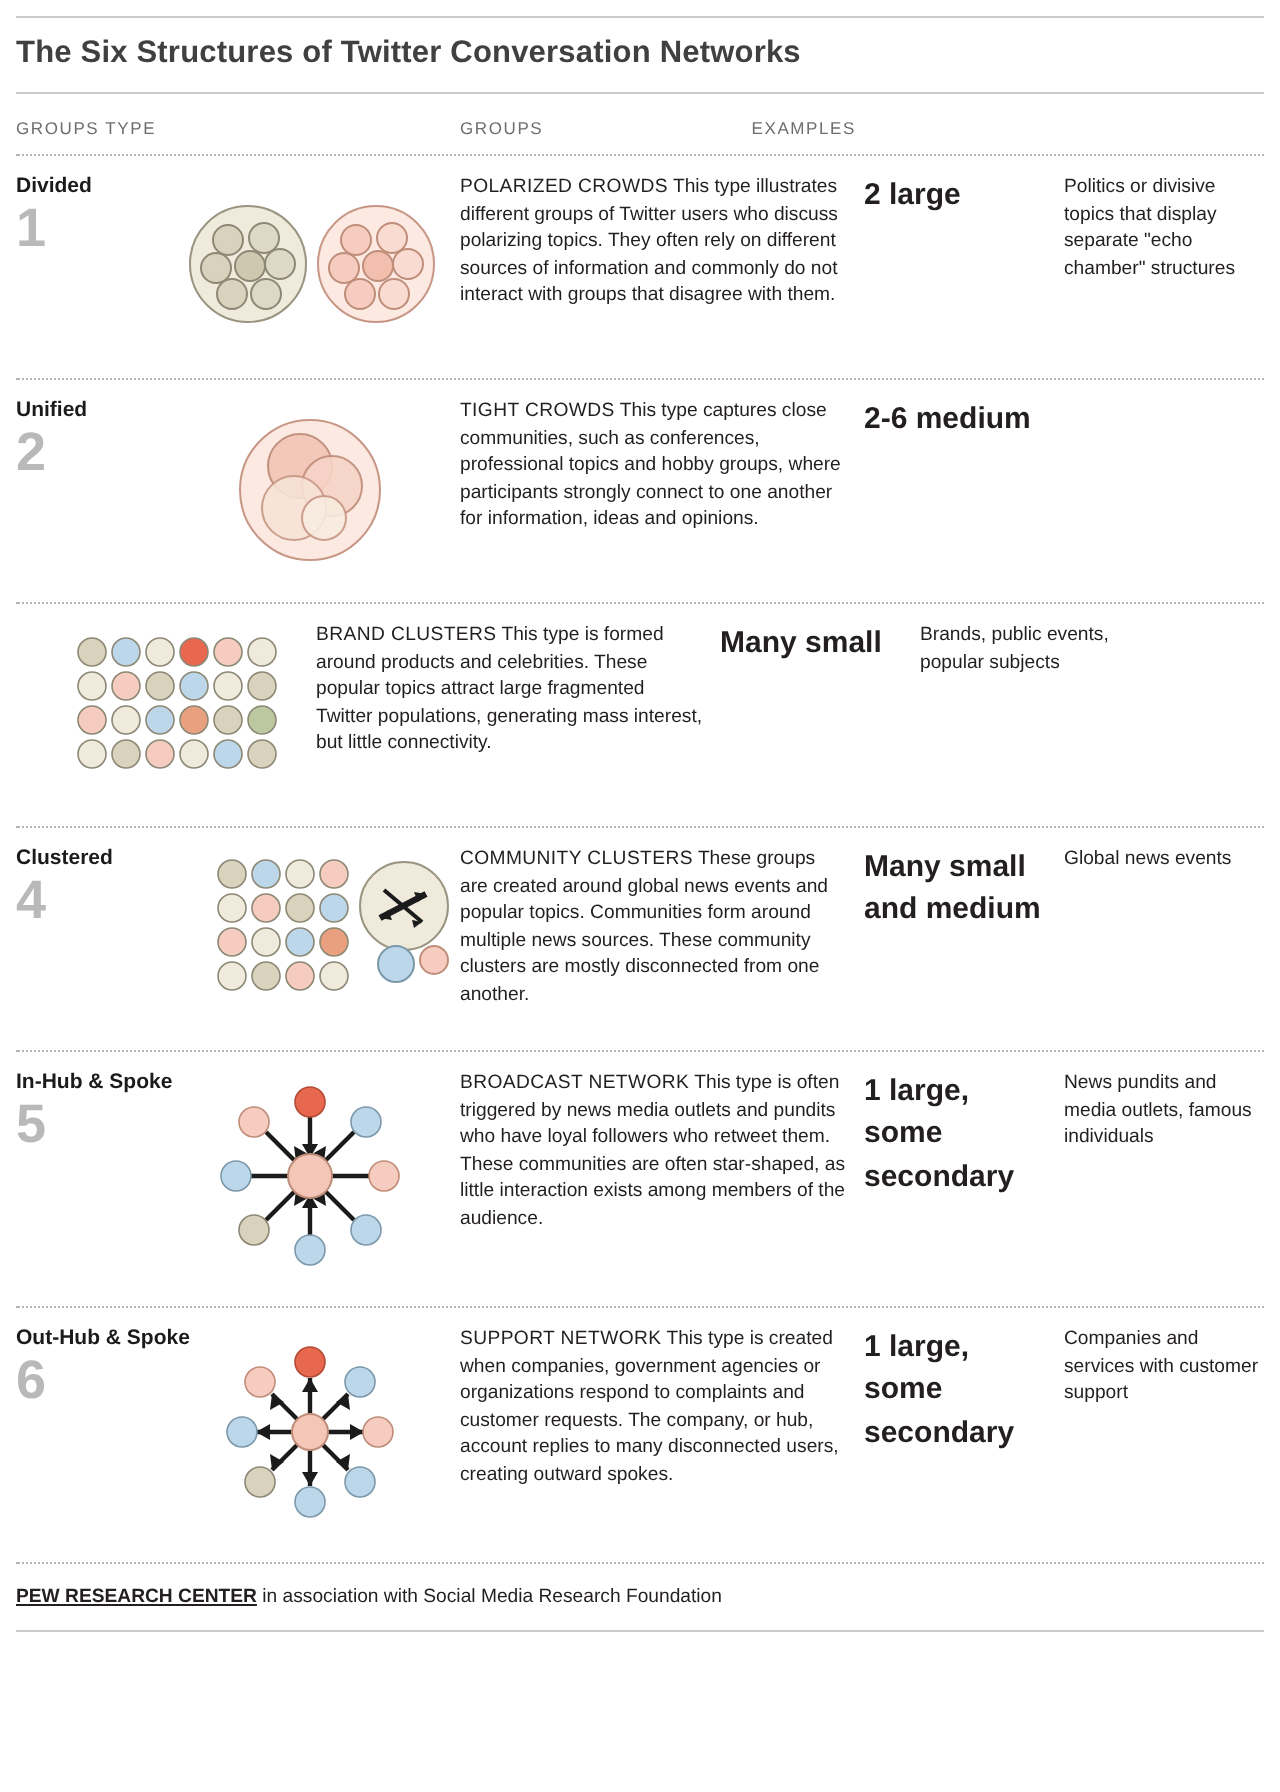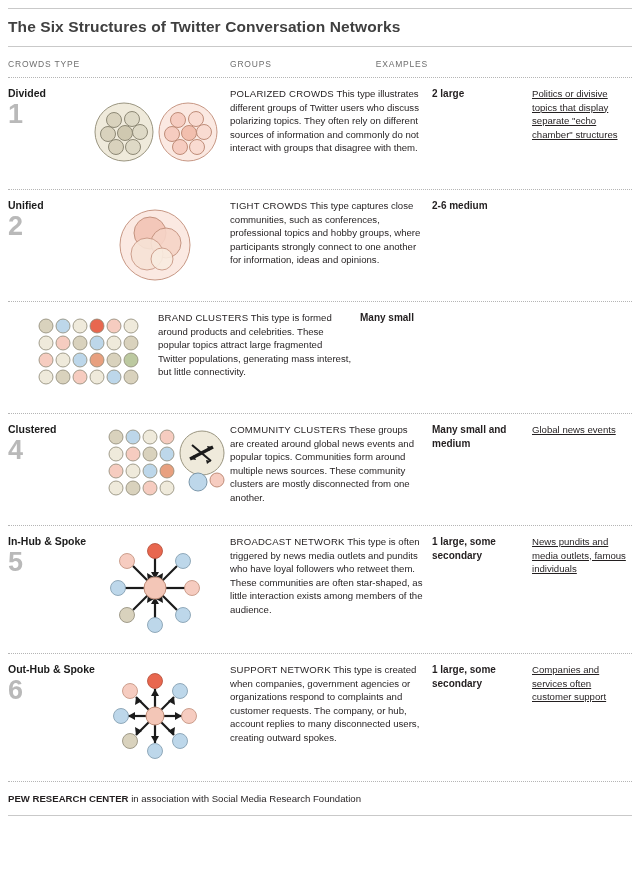--- a/index.html
+++ b/index.html
@@ -85,65 +85,64 @@
     font-size: 9.6px;
     line-height: 1.42;
     color: #231f20;
     padding-right: 8px;
     box-sizing: border-box;
   }
   .c-desc b { font-weight: normal; letter-spacing: 0.2px; }
   .c-groups {
     width: 100px;
     flex: 0 0 100px;
-    font-size: 10px;
+    font-size: 15px;
     line-height: 1.42;
     font-weight: bold;
     color: #231f20;
     padding-right: 8px;
     box-sizing: border-box;
   }
   .c-examples {
     width: 100px;
     flex: 0 0 100px;
     font-size: 9.6px;
     line-height: 1.42;
     color: #231f20;
-    text-decoration: underline;
   }
   .footer-rule {
     border-top: 1px dotted #b5b5b5;
     height: 0;
   }
   .footer {
     font-size: 9.6px;
     padding: 11px 0 0 0;
     color: #231f20;
   }
-  .footer b { font-weight: bold; }
+  .footer b { font-weight: bold; text-decoration: underline; }
   .bottom-rule {
     border-top: 1px solid #c9c9c9;
     margin-top: 11px;
     height: 0;
   }
   svg { display: block; }
   .gwrap { position: relative; }
 </style>
 </head>
 <body>
 
 <div class="page">
 
   <div class="top-rule"></div>
 
   <div class="title">The Six Structures of Twitter Conversation Networks</div>
   <div class="title-rule"></div>
 
   <div class="col-heads">
-    <div class="ch-type">CROWDS TYPE</div>
+    <div class="ch-type">GROUPS TYPE</div>
     <div class="ch-groups">GROUPS</div>
     <div class="ch-examples">EXAMPLES</div>
   </div>
 
   <div class="row first">
     <div class="c-type">
       <div class="type-label">Divided</div>
       <div class="type-num">1</div>
     </div>
     <div class="c-graphic gwrap">
@@ -222,20 +221,21 @@
           <circle cx="55" cy="66" r="7" fill="#d9d2bd"></circle>
           <circle cx="72" cy="66" r="7" fill="#f6ccc0"></circle>
           <circle cx="89" cy="66" r="7" fill="#efeadb"></circle>
           <circle cx="106" cy="66" r="7" fill="#bdd7ea"></circle>
           <circle cx="123" cy="66" r="7" fill="#d9d2bd"></circle>
         </g>
       </svg>
     </div>
     <div class="c-desc"><b>BRAND CLUSTERS</b> <span>This type is formed around products and celebrities. These popular topics attract large fragmented Twitter populations, generating mass interest, but little connectivity.</span></div>
     <div class="c-groups">Many small</div>
+    <div class="c-examples">Brands, public events, popular subjects</div>
   </div>
 
   <div class="row">
     <div class="c-type">
       <div class="type-label">Clustered</div>
       <div class="type-num">4</div>
     </div>
     <div class="c-graphic gwrap">
       <svg width="150" height="92" viewBox="0 0 150 92">
         <g stroke="#8d8875" stroke-width="0.8">
@@ -356,20 +356,20 @@
           <circle cx="50" cy="28" r="7.5" fill="#f6ccc0" stroke="#bf8d79"></circle>
           <circle cx="100" cy="28" r="7.5" fill="#bdd7ea"></circle>
           <circle cx="50" cy="78" r="7.5" fill="#d9d2bd" stroke="#8d8875"></circle>
           <circle cx="100" cy="78" r="7.5" fill="#bdd7ea"></circle>
         </g>
         <circle cx="75" cy="53" r="9" fill="#f3c6b7" stroke="#bf8d79" stroke-width="1"></circle>
       </svg>
     </div>
     <div class="c-desc"><b>SUPPORT NETWORK</b> <span>This type is created when companies, government agencies or organizations respond to complaints and customer requests. The company, or hub, account replies to many disconnected users, creating outward spokes.</span></div>
     <div class="c-groups">1 large, some secondary</div>
-    <div class="c-examples">Companies and services often customer support</div>
+    <div class="c-examples">Companies and services with customer support</div>
   </div>
 
   <div class="footer-rule"></div>
   <div class="footer"><b>PEW RESEARCH CENTER</b><span> in association with Social Media Research Foundation</span></div>
   <div class="bottom-rule"></div>
 
 </div>
 
 </body></html>

